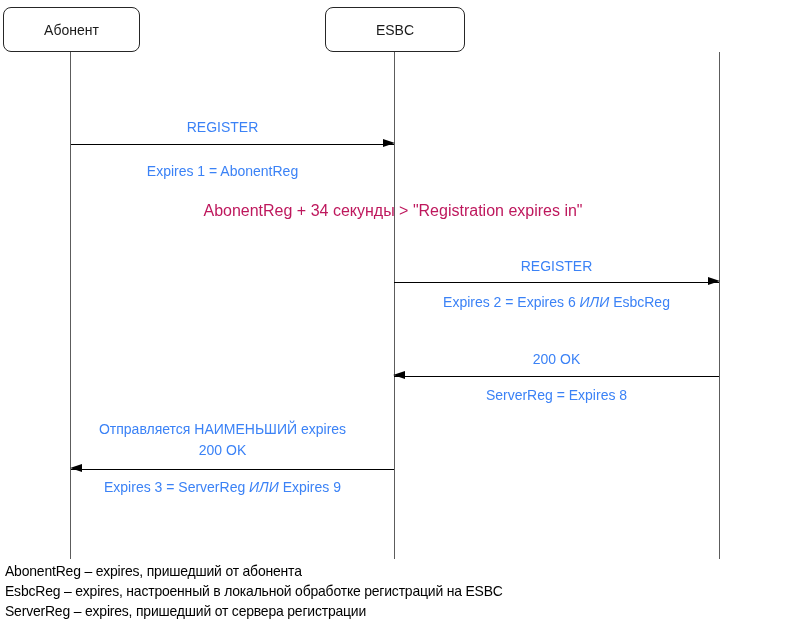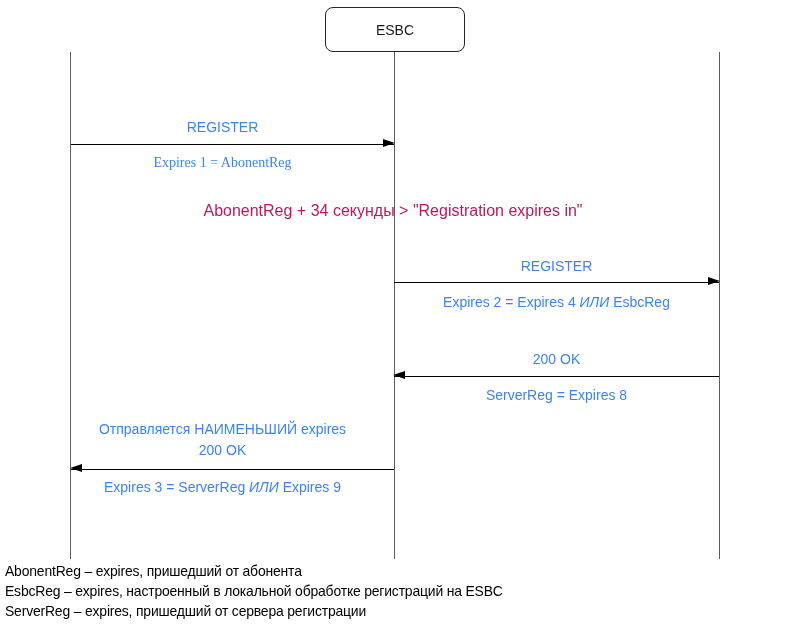--- a/index.html
+++ b/index.html
@@ -99,41 +99,44 @@
     color: #000000;
     white-space: nowrap;
   }
   em { font-style: italic; }
 </style>
 </head>
 <body>
 
 <div class="canvas">
 
+  <div class="actor" style="left:3px; width:137px;">
+    <span>Абонент</span>
+  </div>
   <div class="actor" style="left:325px; width:140px;text-align:center;">
     <span>ESBC</span>
   </div>
 
   <div class="lifeline" style="left:69.5px;"></div>
   <div class="lifeline" style="left:393.5px;"></div>
   <div class="lifeline" style="left:718.5px;"></div>
 
   <div class="msg-label lane-left" style="top:119px;">REGISTER</div>
   <div class="arrow" style="left:71px; top:144px; width:323px;">
     <span class="head right"></span>
   </div>
-  <div class="msg-label lane-left" style="top:155px;font-family:Liberation Serif, serif;">Expires 1 = AbonentReg</div>
+  <div class="msg-label lane-left" style="top:163px;">Expires 1 = AbonentReg</div>
 
   <div class="note">AbonentReg + 34 секунды &gt; "Registration expires in"</div>
 
   <div class="msg-label lane-right" style="top:258px;">REGISTER</div>
   <div class="arrow" style="left:394px; top:282px; width:325px;">
     <span class="head right"></span>
   </div>
-  <div class="msg-label lane-right" style="top:294px;"><span>Expires 2 = Expires 4 </span><em>ИЛИ</em><span> EsbcReg</span></div>
+  <div class="msg-label lane-right" style="top:294px;"><span>Expires 2 = Expires 6 </span><em>ИЛИ</em><span> EsbcReg</span></div>
 
   <div class="msg-label lane-right" style="top:351px;">200 OK</div>
   <div class="arrow" style="left:394px; top:376px; width:325px;">
     <span class="head left"></span>
   </div>
   <div class="msg-label lane-right" style="top:387px;">ServerReg = Expires 8</div>
 
   <div class="msg-label lane-left" style="top:421px;">Отправляется НАИМЕНЬШИЙ expires</div>
   <div class="msg-label lane-left" style="top:442px;">200 OK</div>
   <div class="arrow" style="left:71px; top:469px; width:323px;">

